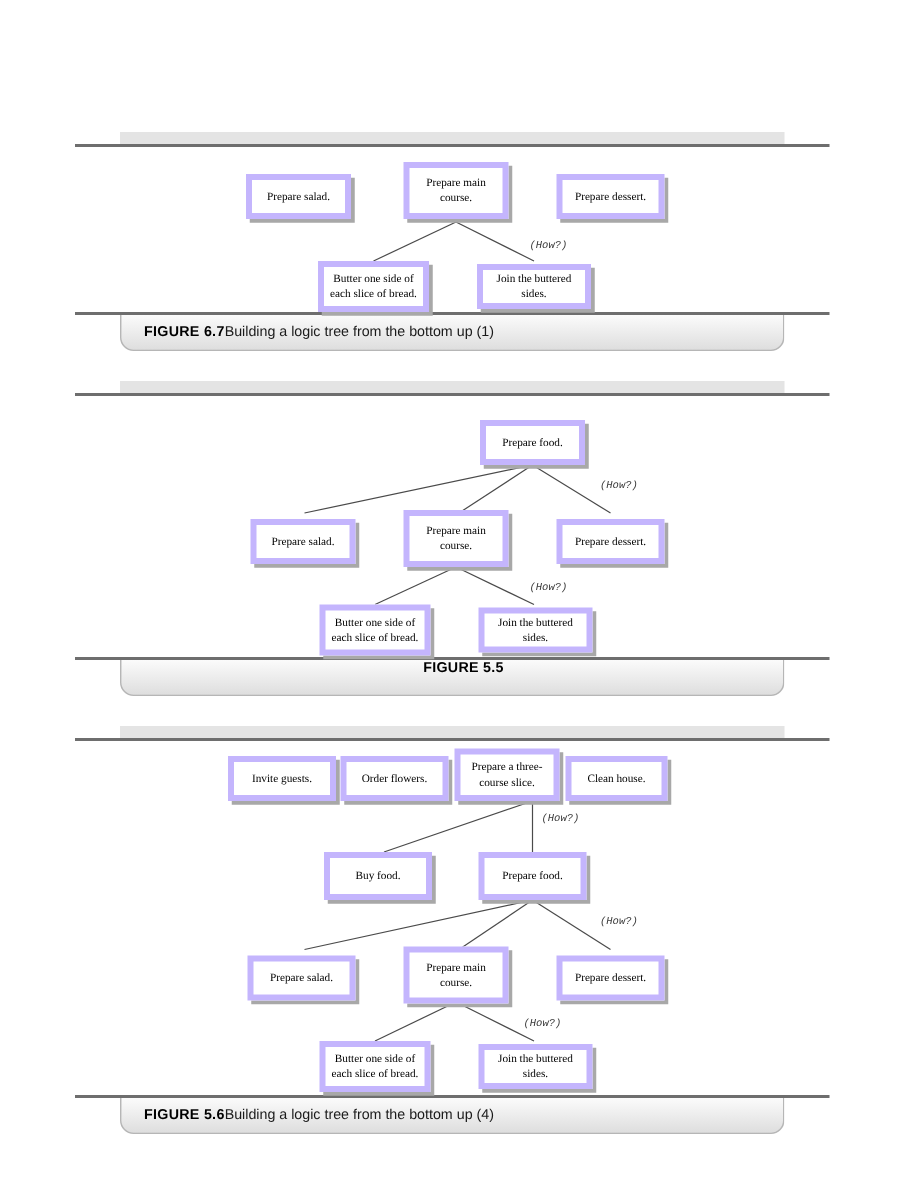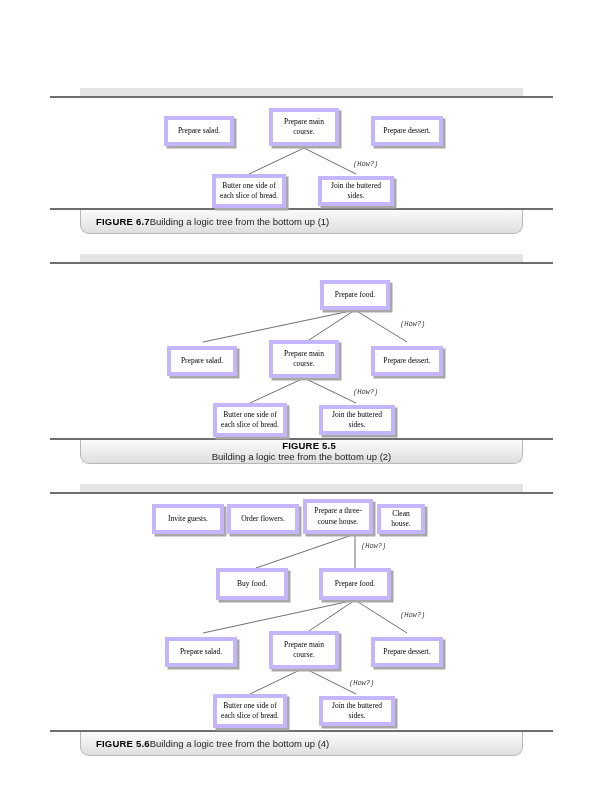--- a/index.html
+++ b/index.html
@@ -215,21 +215,20 @@
         <span>(How?)</span>
       </div>
       <div class="howlabel" style="left:353px; top:124px;">
         <span>(How?)</span>
       </div>
     </div>
 
     <div class="rule-bottom" style="top:184px;"></div>
     <div class="caption" style="top:186px;flex-direction:column;">
       <span class="caption-num">FIGURE 5.5</span>
-      <span class="caption-text">Building a logic tree from the bottom up (2)</span>
     </div>
   </div>
 
   <div class="figure" style="top:484px; height:272px;">
     <div class="band"></div>
     <div class="rule-top"></div>
 
     <div class="diagram" style="top:10px; height:234px;">
       <svg width="602" height="234">
 
@@ -244,23 +243,23 @@
         <line x1="304" y1="174" x2="356" y2="200" stroke="#4a4a4a" stroke-width="0.8"></line>
       </svg>
 
       <div class="node" style="left:152px; top:10px; width:72px; height:30px;font-family:Liberation Serif, serif;">
         <span>Invite guests.</span>
       </div>
       <div class="node" style="left:227px; top:10px; width:72px; height:30px;">
         <span>Order flowers.</span>
       </div>
       <div class="node" style="left:303px; top:5px; width:70px; height:35px;">
-        <span>Prepare a three-course house.</span>
-      </div>
-      <div class="node" style="left:377px; top:10px; width:48px; height:30px;">
+        <span>Prepare a three-course slice.</span>
+      </div>
+      <div class="node" style="left:377px; top:10px; width:68px; height:30px;">
         <span>Clean house.</span>
       </div>
 
       <div class="node" style="left:216px; top:74px; width:72px; height:32px;justify-content:center;">
         <span>Buy food.</span>
       </div>
       <div class="node" style="left:319px; top:74px; width:72px; height:32px;">
         <span>Prepare food.</span>
       </div>
 

